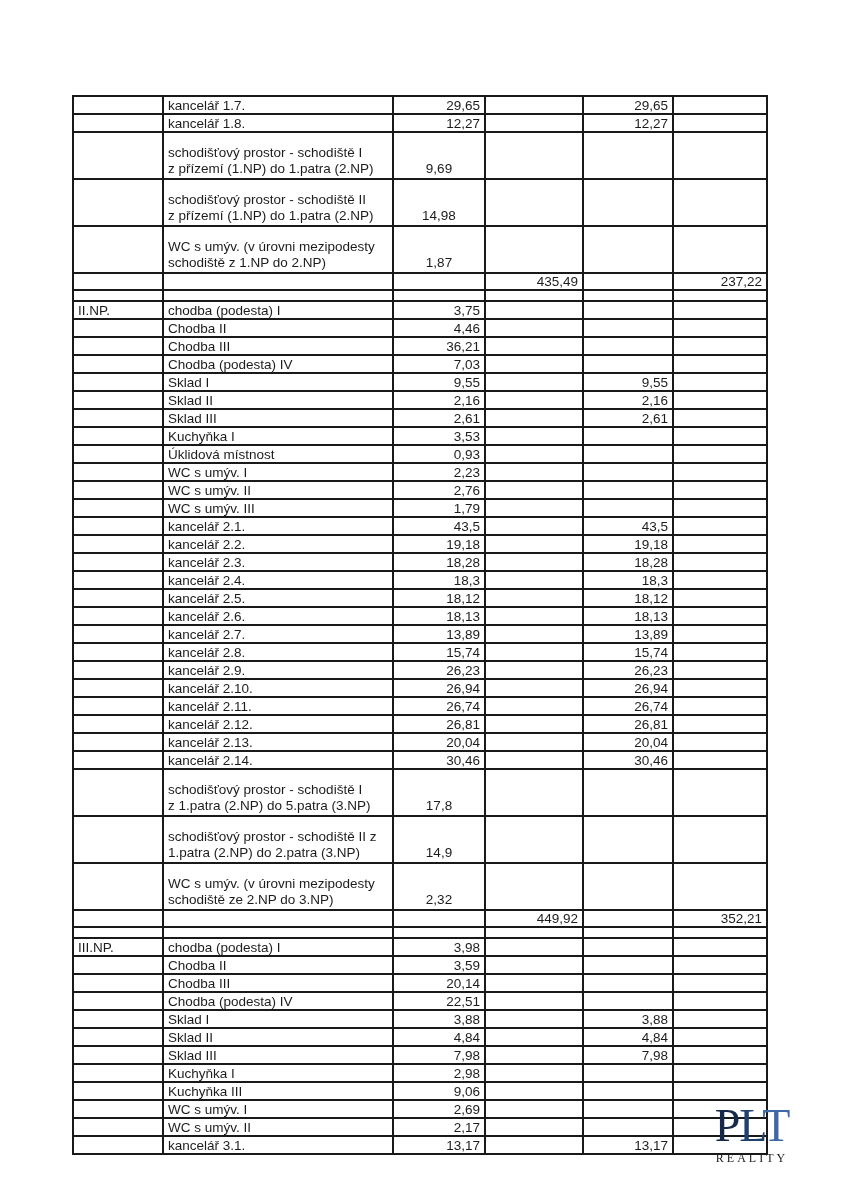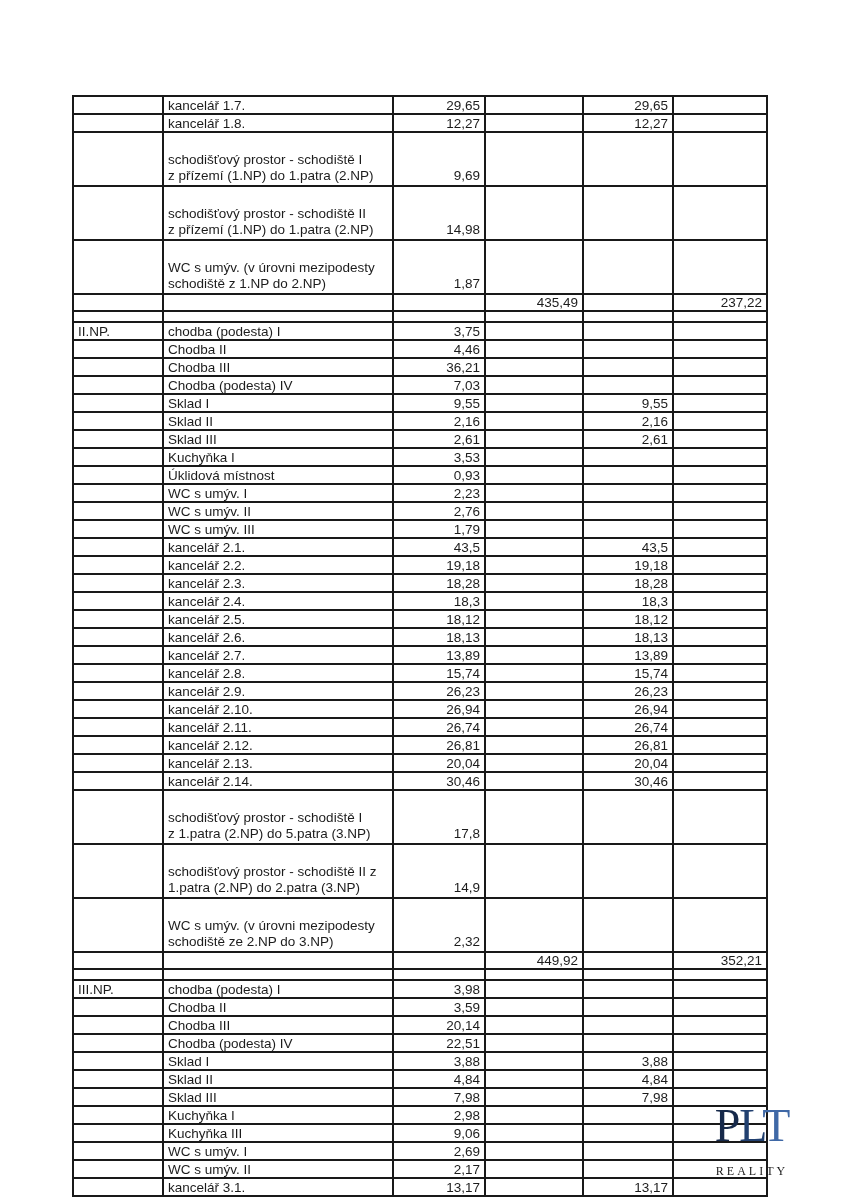--- a/index.html
+++ b/index.html
@@ -21,35 +21,35 @@
     font-size: 13.5px;
     overflow: hidden; white-space: nowrap;
     vertical-align: middle;
   }
   td.name { padding-left: 5px; }
   td.num  { text-align: right; }
   tr.s  td { height: 16px; }
   tr.d  td { height: 33px; }
   tr.t  td { height: 13px; }
   tr.sp td { height: 9px; }
-  tr.d td.name { vertical-align: top; line-height: 16px; padding-top: 19px; }
-  tr.d td.num  { vertical-align: bottom; padding-bottom: 2px; }
+  tr.d td.name { vertical-align: top; line-height: 16px; padding-top: 12px; }
+  tr.d td.num  { vertical-align: bottom; padding-bottom: 2px; text-align: center; }
   tr.d .nline { height: 16px; }
 
   .logo {
     position: absolute; left: 698px; top: 1103px; width: 108px;
     text-align: center;
     font-family: "Liberation Serif", serif;
   }
   .logo-title {
     font-size: 46px; line-height: 46px; letter-spacing: -1px;
     white-space: nowrap;
   }
   .logo-sub {
-    font-size: 12px; letter-spacing: 3px; margin-top: 15px;
+    font-size: 12px; letter-spacing: 3px; margin-top: 2px;
     white-space: nowrap;
   }
 </style>
 </head>
 <body>
 
 <div class="sheet">
 
   <table class="areas">
     <colgroup>

